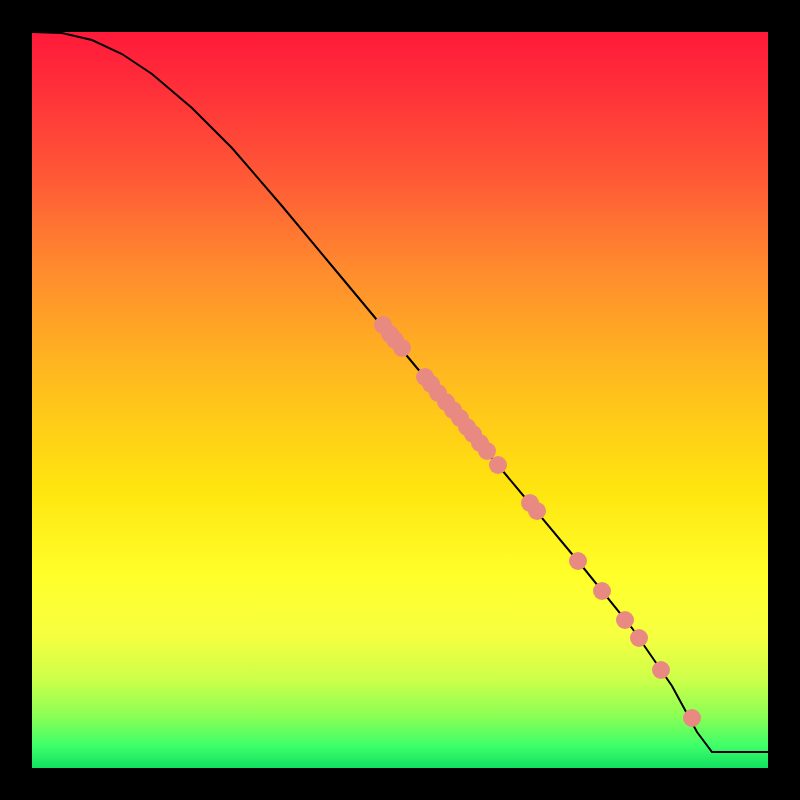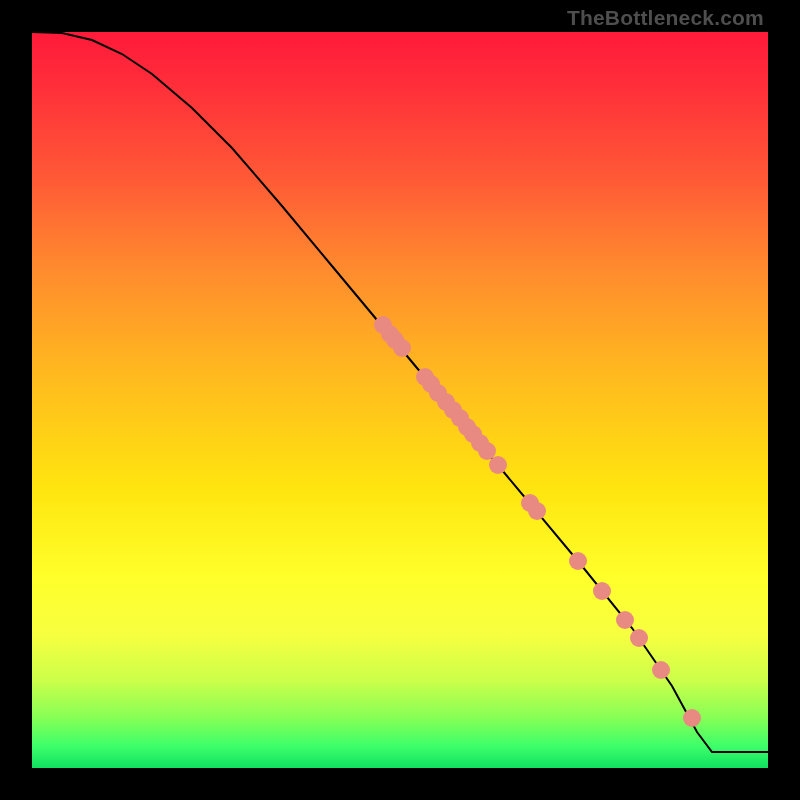--- a/index.html
+++ b/index.html
@@ -65,21 +65,20 @@
   }
   .dot {
     fill: #e98a82;
     stroke: none;
   }
 </style>
 </head>
 <body>
 
 <div class="frame">
-  <div class="watermark">TheBottleneck.com</div>
   <div class="plot">
     <svg class="curve" viewBox="0 0 736 736">
       <path id="curve-path" class="line" d="M0 0 L30 1 L60 8 L90 22 L120 42 L160 76 L200 116 L250 174 L300 234 L350 294 L400 354 L450 414 L500 474 L550 534 L600 596 L640 654 L665 700 L680 720 L700 720 L736 720"></path>
       <g id="dots">
           <circle cx="351" cy="293" r="9" class="dot"></circle>
           <circle cx="358" cy="302" r="9" class="dot"></circle>
           <circle cx="363" cy="308" r="9" class="dot"></circle>
           <circle cx="370" cy="316" r="9" class="dot"></circle>
           <circle cx="393" cy="345" r="9" class="dot"></circle>
           <circle cx="399" cy="352" r="9" class="dot"></circle>

